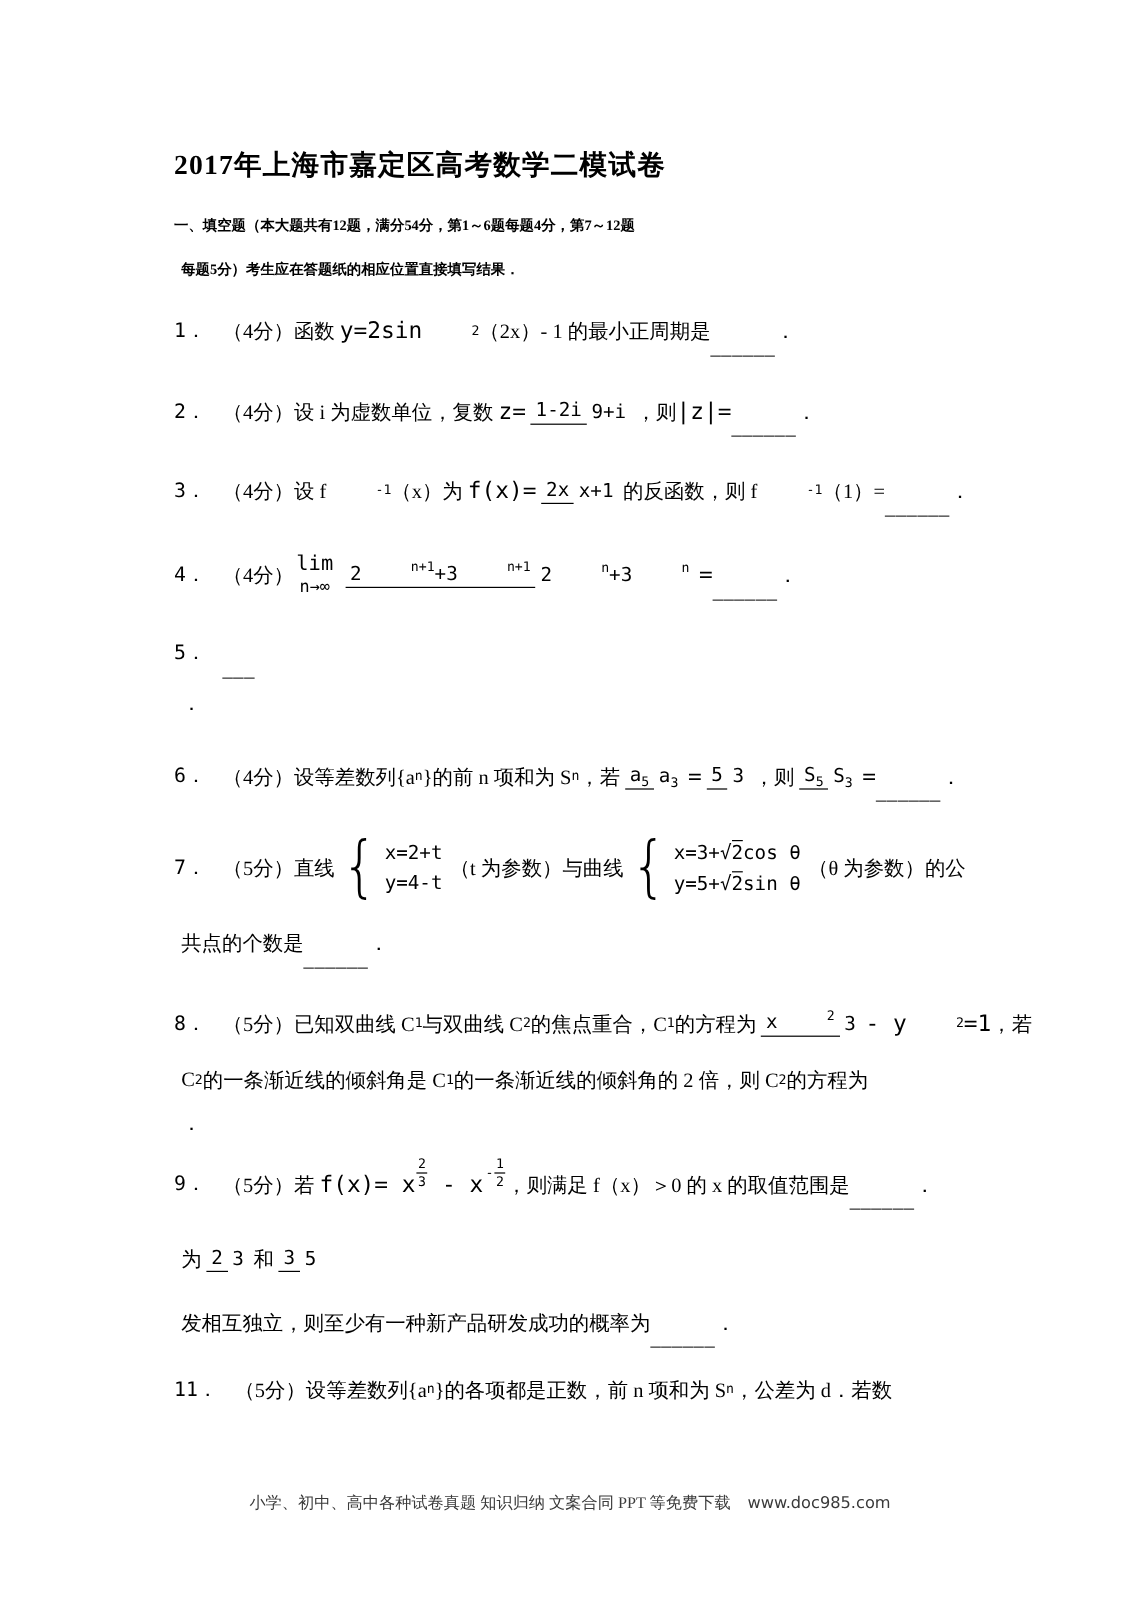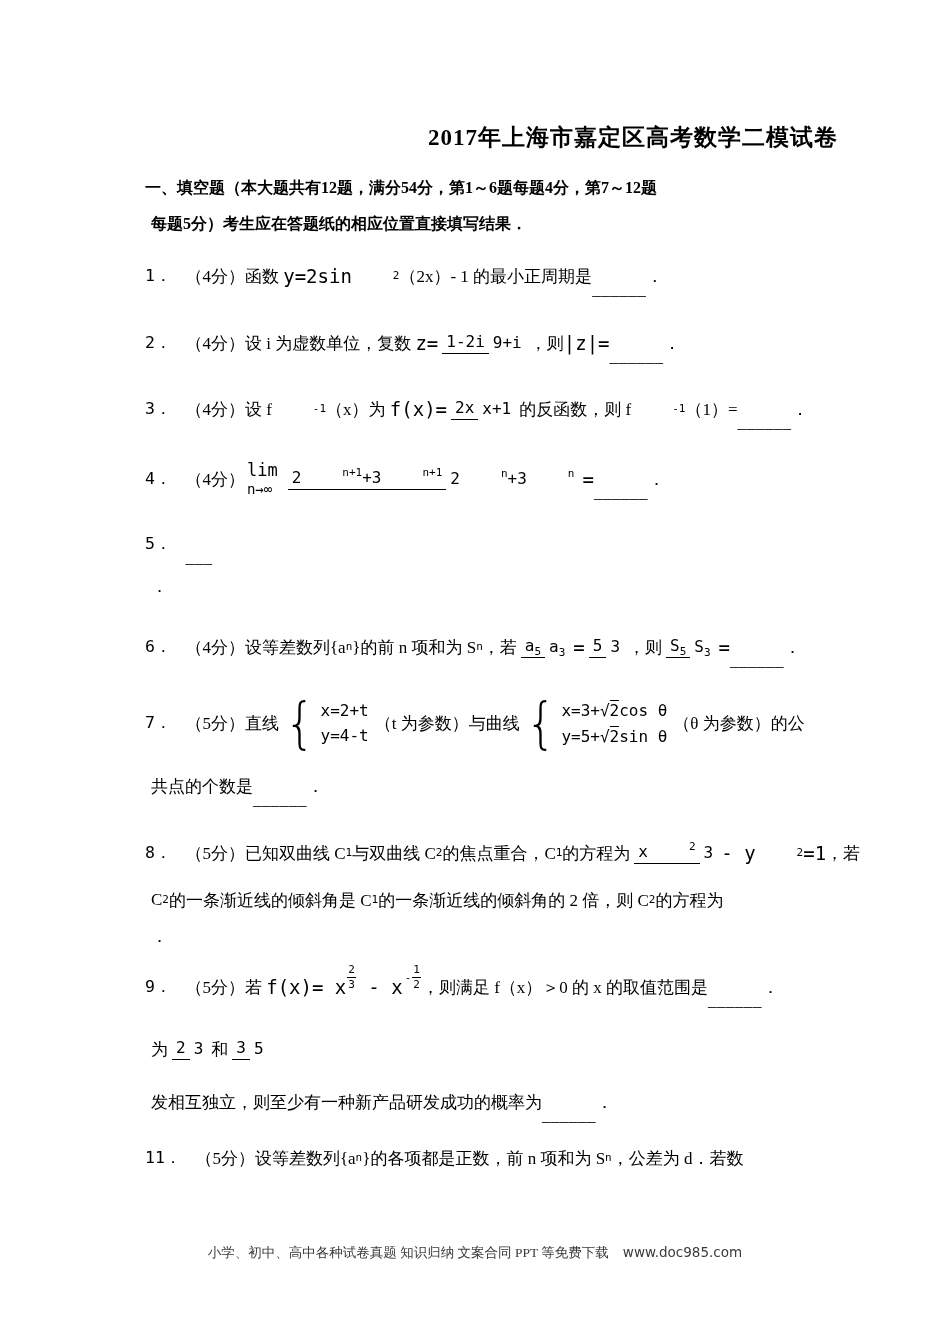--- a/index.html
+++ b/index.html
@@ -3,24 +3,24 @@
 <meta charset="utf-8">
 <style>
   html,body{margin:0;padding:0;}
   body{
     width:950px;height:1344px;background:#ffffff;position:relative;overflow:hidden;
     font-family:"Liberation Serif","DejaVu Serif",serif;color:#000;
     font-size:17px;
   }
   .page{padding:122px 112px 0 145px;position:relative;}
   .title{
-    font-size:23px;font-weight:bold;text-align:right;margin:0 0 16px 0;
+    font-size:23px;font-weight:bold;text-align:left;margin:0 0 16px 0;
     letter-spacing:1px;line-height:32px;
   }
-  .sec{font-weight:bold;font-size:16px;margin-bottom:10px;}
+  .sec{font-weight:bold;font-size:12px;margin-bottom:10px;}
   .sec .sline{line-height:36px;}
   .sec .sline.cont{padding-left:6px;}
   .q{margin-bottom:14px;}
   .q.tight{margin-bottom:8px;}
   .qline{display:flex;align-items:center;min-height:36px;flex-wrap:nowrap;}
   .qline.cont{padding-left:6px;}
   .qline.tall58{min-height:58px;}
   .qline.tall66{min-height:66px;}
   .qline.tall78{min-height:78px;}
   .qline.tall50{min-height:50px;}
@@ -30,21 +30,21 @@
   sup.s{font-size:11px;vertical-align:7px;line-height:0;font-family:"DejaVu Sans Mono",monospace;margin-left:41px;}
   sub.s{font-size:11px;vertical-align:-4px;line-height:0;font-family:"DejaVu Sans Mono",monospace;}
   .frac{
     display:inline-flex;align-items:center;
     font-family:"DejaVu Sans Mono",monospace;font-size:16px;line-height:1.3;
     margin:0 4px;vertical-align:middle;
   }
   .frac .num{border-bottom:1.5px solid #000;padding:0 4px;text-align:center;}
   .frac .den{padding:0 4px;text-align:center;}
   .lim{
-    display:inline-flex;flex-direction:column;align-items:flex-start;
+    display:inline-flex;flex-direction:column;align-items:center;
     font-family:"DejaVu Sans Mono",monospace;font-size:17px;line-height:1.15;margin:0 6px 0 2px;
   }
   .lim .bot{font-size:14px;}
   .sys{display:inline-flex;align-items:center;margin:0 6px 0 3px;}
   .sys .brace{
     font-family:"DejaVu Sans",sans-serif;font-size:56px;font-weight:300;
     line-height:1;transform:scaleX(.85);margin-right:3px;white-space:pre;
   }
   .sys .rows{display:inline-flex;flex-direction:column;gap:5px;
     font-family:"DejaVu Sans Mono",monospace;font-size:16px;line-height:1.2;}

